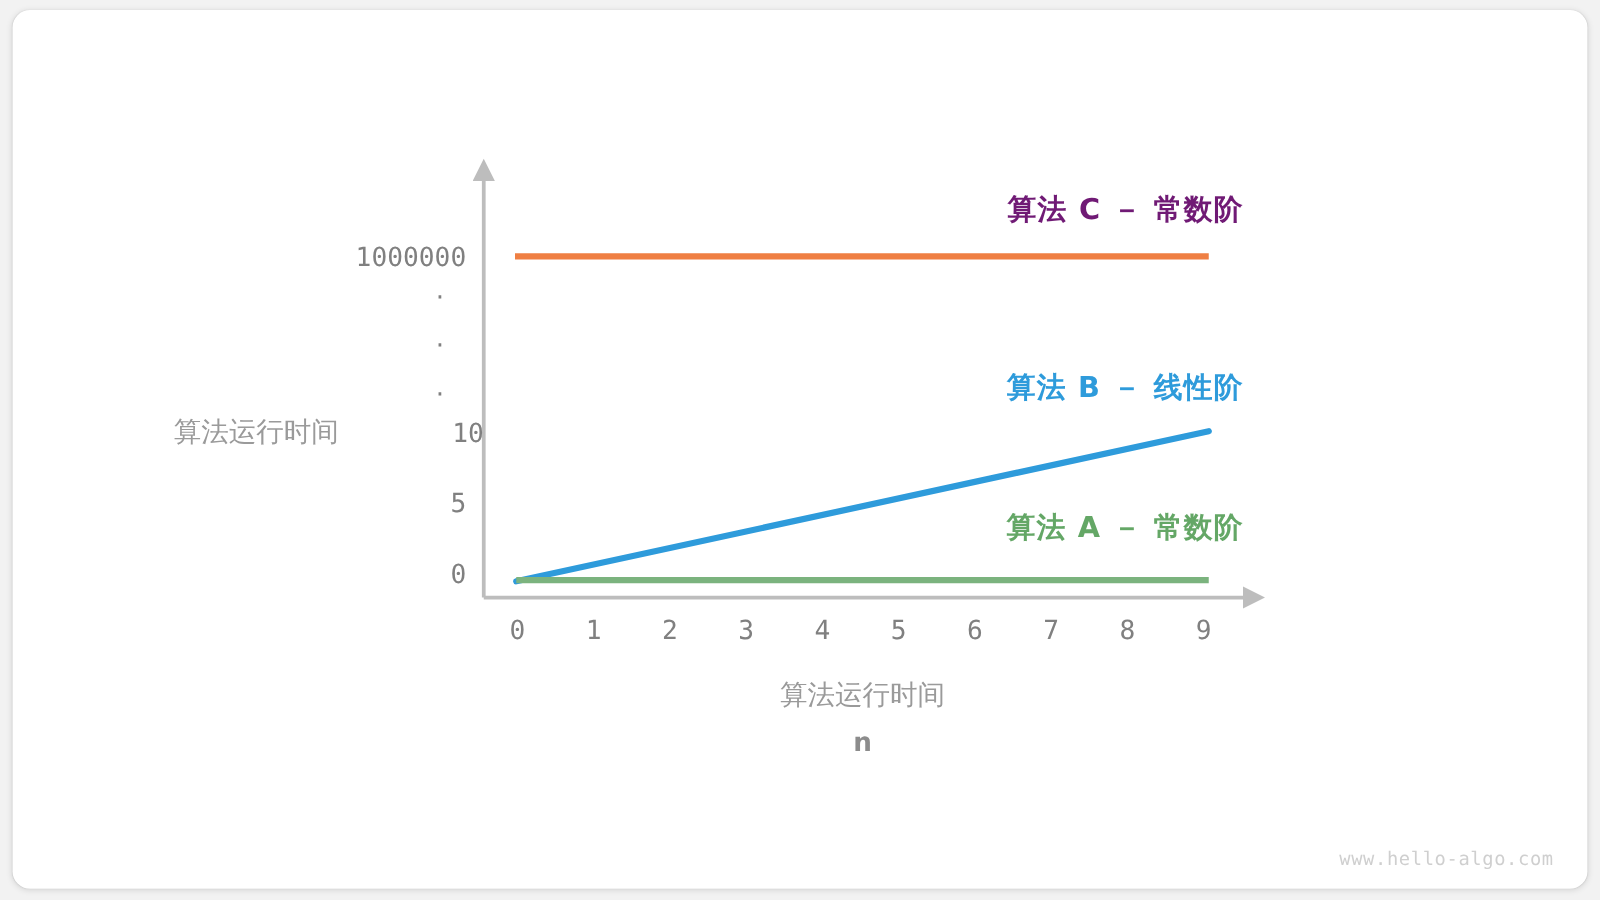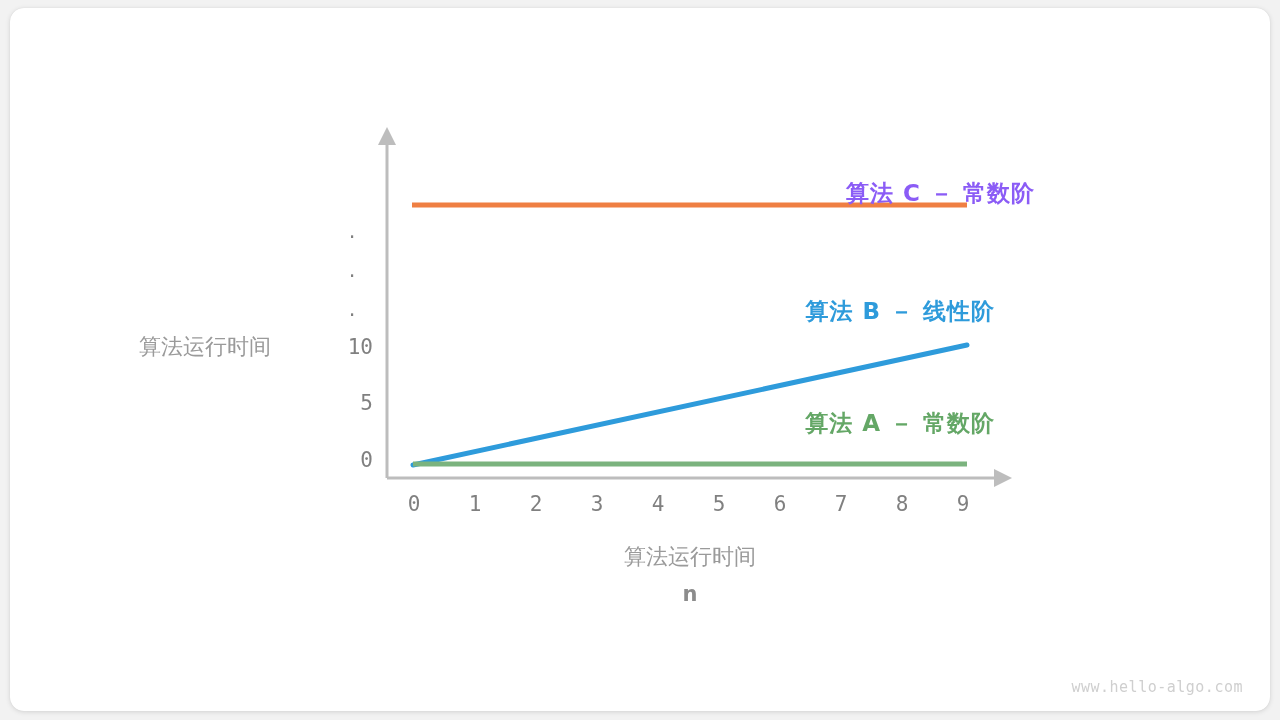--- a/index.html
+++ b/index.html
@@ -122,45 +122,46 @@
 
     <line x1="387" y1="478" x2="997" y2="478" stroke="#bdbdbd" stroke-width="3" marker-end="url(#arrowhead)"></line>
 
     <line x1="412" y1="205" x2="967" y2="205" stroke="#ef7f43" stroke-width="5" stroke-linecap="butt"></line>
 
     <line x1="413" y1="465" x2="967" y2="345" stroke="#2e9bdb" stroke-width="5" stroke-linecap="round"></line>
 
     <line x1="413" y1="464" x2="967" y2="464" stroke="#7bb37e" stroke-width="5" stroke-linecap="butt"></line>
   </svg>
 
+  <div class="lbl ytick" style="left:170px; top:206px; width:203px;">1000000</div>
 
   <div class="lbl ydots" style="left:352px; top:277px;">
     <span>·</span>
     <span>·</span>
     <span>·</span>
   </div>
 
-  <div class="lbl ytick" style="left:170px; top:347px; width:203px;">10</div>
+  <div class="lbl ytick" style="left:184px; top:347px; width:203px;">10</div>
   <div class="lbl ytick" style="left:170px; top:403px; width:203px;">5</div>
   <div class="lbl ytick" style="left:170px; top:460px; width:203px;">0</div>
 
   <div class="lbl xtick" style="left:414px; top:494px;">0</div>
   <div class="lbl xtick" style="left:475px; top:494px;">1</div>
   <div class="lbl xtick" style="left:536px; top:494px;">2</div>
   <div class="lbl xtick" style="left:597px; top:494px;">3</div>
   <div class="lbl xtick" style="left:658px; top:494px;">4</div>
   <div class="lbl xtick" style="left:719px; top:494px;">5</div>
   <div class="lbl xtick" style="left:780px; top:494px;">6</div>
   <div class="lbl xtick" style="left:841px; top:494px;">7</div>
   <div class="lbl xtick" style="left:902px; top:494px;">8</div>
   <div class="lbl xtick" style="left:963px; top:494px;">9</div>
 
   <div class="lbl axis-title-y" style="left:205px; top:347px;">算法运行时间</div>
 
   <div class="lbl axis-title" style="left:690px; top:546px;">算法运行时间</div>
   <div class="lbl axis-sub" style="left:690px; top:584px;">n</div>
 
-  <div class="lbl legend" style="left:1035px; top:169px; color:#8b5cf6;margin-top:24px;">算法 C － 常数阶</div>
+  <div class="lbl legend" style="left:995px; top:169px; color:#701a75;">算法 C － 常数阶</div>
   <div class="lbl legend" style="left:995px; top:311px; color:#2e9bdb;">算法 B － 线性阶</div>
   <div class="lbl legend" style="left:995px; top:423px; color:#64a766;">算法 A － 常数阶</div>
 
   <div class="lbl watermark" style="left:1243px; top:680px;">www.hello-algo.com</div>
 </div>
 
 </body></html>

